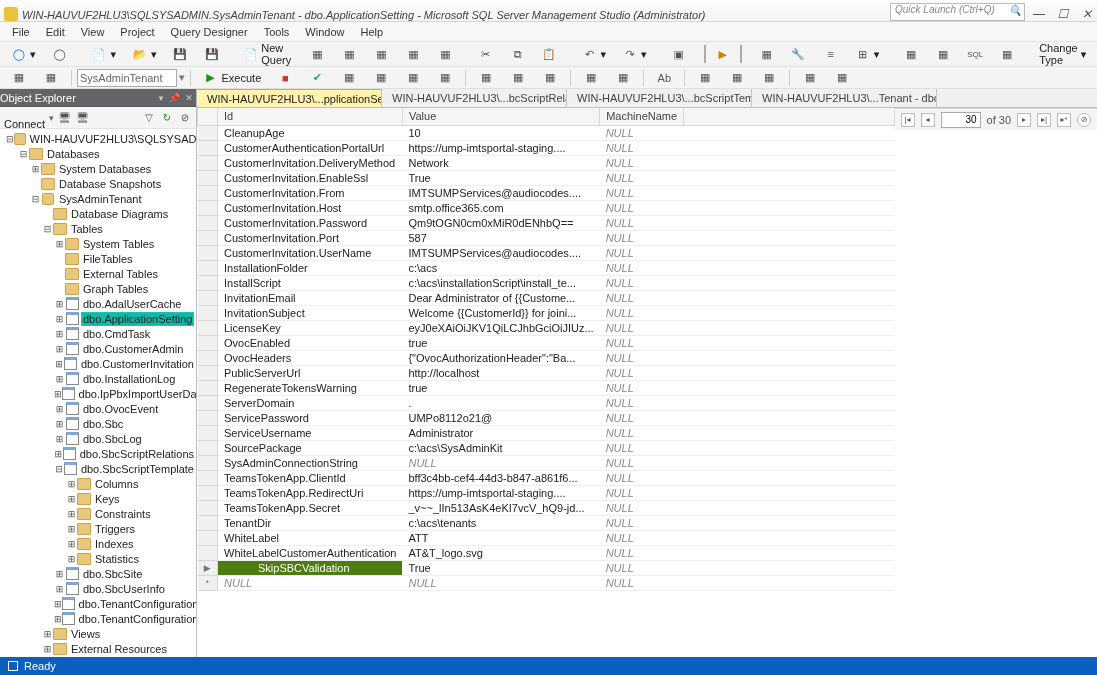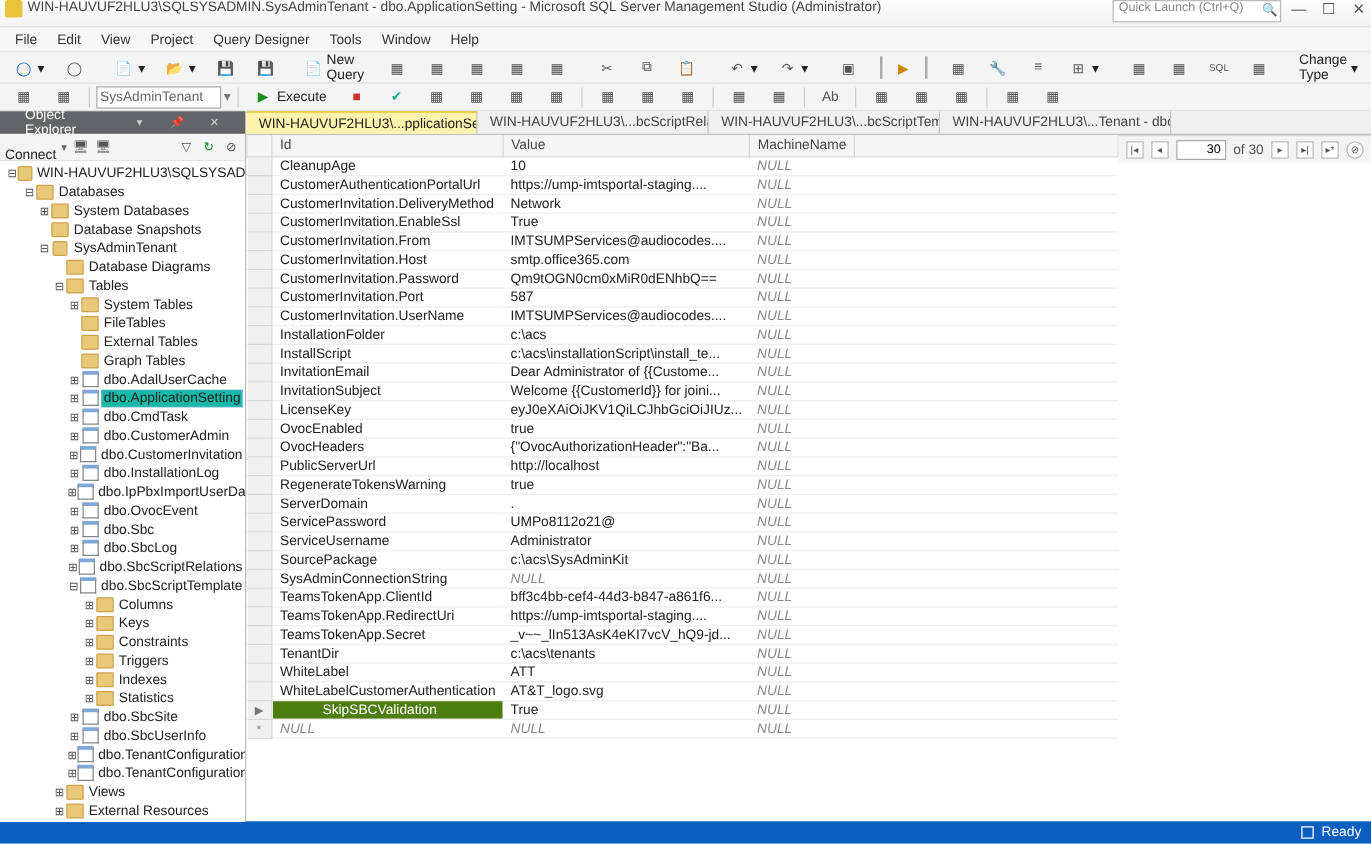--- a/index.html
+++ b/index.html
@@ -1,36 +1,36 @@
 <!DOCTYPE html>
 <html><head>
 <meta charset="utf-8">
 <style>
 *{box-sizing:border-box;margin:0;padding:0;font-family:"Segoe UI",Tahoma,sans-serif;font-size:11px;}
 html,body{width:1097px;height:675px;overflow:hidden;background:#fff;color:#222;}
-.titlebar{height:22px;background:linear-gradient(#fdfdfd,#f3f3f3);border-bottom:1px solid #d5d5d5;display:flex;align-items:flex-start;padding:0 4px;}
+.titlebar{height:22px;background:linear-gradient(#fdfdfd,#f3f3f3);border-bottom:1px solid #d5d5d5;display:flex;align-items:flex-end;padding:0 4px;font-style:italic;}
 .titlebar .app-icon{width:14px;height:14px;background:#e8c33b;border-radius:2px;margin-right:4px;flex:0 0 auto;}
 .titlebar .title{flex:1;white-space:nowrap;overflow:hidden;text-overflow:ellipsis;font-size:11px;color:#444;}
 .titlebar .ql{width:135px;height:18px;border:1px solid #bbb;background:#fff;padding:0 18px 0 4px;font-size:10px;color:#888;position:relative;margin-right:8px;}
 .titlebar .ql::after{content:"\1F50D";position:absolute;right:2px;top:1px;font-size:10px;color:#888;}
 .win-ctrl{display:flex;gap:12px;align-items:center;}
 .win-ctrl span{width:12px;text-align:center;color:#555;font-size:12px;cursor:pointer;}
 .menubar{height:20px;background:#f7f7f7;border-bottom:1px solid #e3e3e3;display:flex;align-items:center;padding:0 4px;}
 .menubar span{padding:2px 8px;color:#333;}
 .toolbar{height:25px;background:#f4f4f4;border-bottom:1px solid #e0e0e0;display:flex;align-items:center;padding:0 4px;gap:2px;overflow:hidden;}
 .tb-ico{width:16px;height:16px;display:inline-flex;align-items:center;justify-content:center;color:#555;font-size:11px;}
 .tb-btn{height:20px;padding:0 6px;display:inline-flex;align-items:center;gap:3px;border:1px solid transparent;}
 .tb-sep{width:1px;height:16px;background:#ccc;margin:0 3px;}
 .tb-drop{width:120px;height:18px;border:1px solid #aaa;background:#fff;}
 .toolbar2{height:22px;background:#f4f4f4;border-bottom:1px solid #e0e0e0;display:flex;align-items:center;padding:0 4px;gap:2px;}
 .tb2-combo{width:100px;height:18px;border:1px solid #aaa;background:#fff;padding:0 2px;color:#666;font-size:10px;display:flex;align-items:center;}
 .exec{color:#1a8f1a;}
 .body{display:flex;height:calc(675px - 22px - 20px - 25px - 22px - 18px);}
 .panel{width:197px;border-right:1px solid #bcbcbc;display:flex;flex-direction:column;}
-.panel-head{height:18px;background:#646568;color:#fff;display:flex;align-items:center;padding:0 20px;font-size:10px;border-bottom:1px solid #555;gap:20px;}
+.panel-head{height:18px;background:#646568;color:#fff;display:flex;align-items:center;padding:0 0;font-size:10px;border-bottom:1px solid #555;}
 .panel-head .spacer{flex:1;}
 .panel-head .ctrl{width:14px;text-align:center;color:#ccc;font-size:9px;}
 .panel-subbar{height:22px;background:#f4f4f4;border-bottom:1px solid #e3e3e3;display:flex;align-items:center;padding:0 4px;gap:4px;}
 .panel-subbar .conn{font-size:11px;margin-top:12px;}
 .panel-subbar .dd{font-size:9px;color:#666;}
 .panel-subbar .ico{width:14px;height:14px;display:inline-flex;align-items:center;justify-content:center;font-size:10px;color:#555;}
 .tree{flex:1;overflow:auto;padding:2px 0;background:#fff;font-size:11px;position:relative;}
 .tree::-webkit-scrollbar{width:16px;background:#f0f0f0;}
 .tree::-webkit-scrollbar-thumb{background:#c7c7c7;}
 .tn{display:flex;align-items:center;height:15px;white-space:nowrap;cursor:default;}
@@ -52,21 +52,21 @@
 th{background:#f5f5f5;border:1px solid #d7d7d7;border-top:none;padding:2px 6px;text-align:left;font-weight:normal;height:17px;color:#444;}
 td{border-bottom:1px solid #eee;padding:1px 6px;height:15px;white-space:nowrap;text-overflow:ellipsis;overflow:hidden;max-width:200px;}
 td.null,th.null{font-style:italic;color:#8a8a8a;}
 td.rowhdr{width:20px;background:#f0f0f0;border-right:1px solid #d7d7d7;border-bottom:1px solid #d7d7d7;text-align:center;color:#777;padding:0;font-size:9px;}
 tr.selrow td.rowhdr::before{content:"▶";}
 tr.starrow td.rowhdr::before{content:"*";}
 td.cellsel{background:#4d7c0f;color:#fff;padding-left:40px;}
 .navbar{height:22px;background:#f4f4f4;border-top:1px solid #d7d7d7;display:flex;align-items:center;padding:0 6px;gap:6px;font-size:10px;color:#555;}
 .nav-btn{width:14px;height:14px;display:inline-flex;align-items:center;justify-content:center;border:1px solid #bbb;background:#fff;font-size:8px;}
 .nav-in{width:40px;height:16px;border:1px solid #aaa;text-align:right;padding:0 3px;font-size:10px;}
-.status{height:18px;background:#0a5fbf;color:#fff;display:flex;align-items:center;padding:0 8px;font-size:10px;justify-content:flex-end;}
+.status{height:18px;background:#0a5fbf;color:#fff;display:flex;align-items:center;padding:0 8px;font-size:10px;}
 .status .sq{width:10px;height:10px;border:1px solid #fff;margin-right:6px;}
 .col-id{width:170px;}.col-val{width:150px;}.col-mn{width:80px;}
 </style>
 </head>
 <body>
 
 <div class="titlebar">
   <div class="app-icon"></div>
   <div class="title">WIN-HAUVUF2HLU3\SQLSYSADMIN.SysAdminTenant - dbo.ApplicationSetting - Microsoft SQL Server Management Studio (Administrator)</div>
   <div class="ql">Quick Launch (Ctrl+Q)</div>

